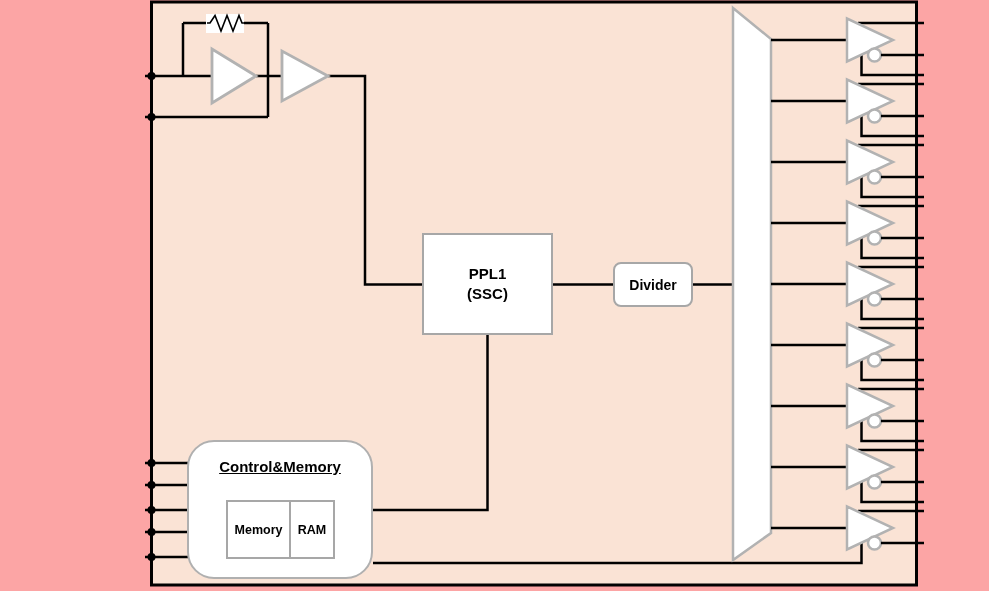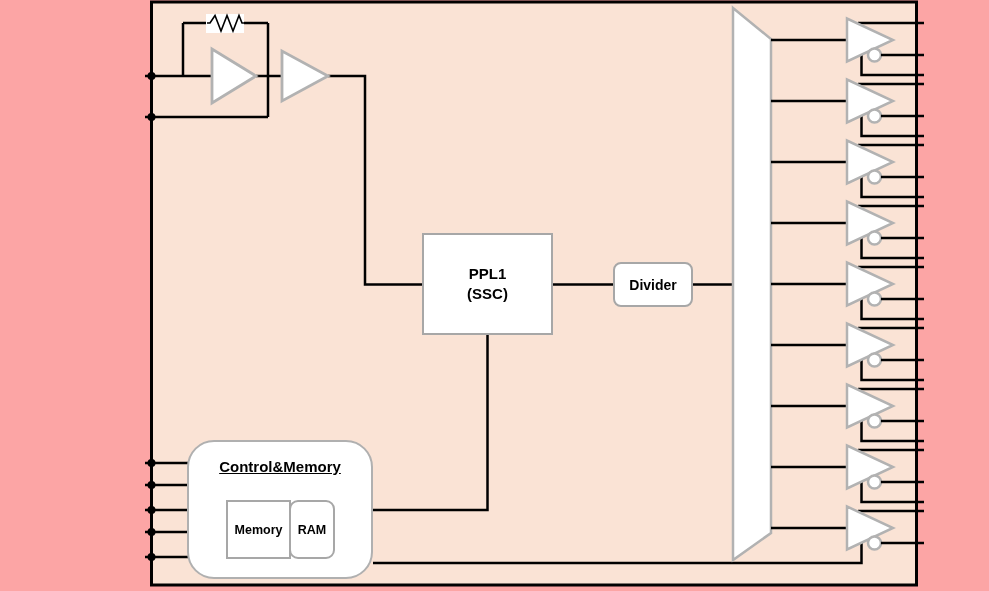--- a/index.html
+++ b/index.html
@@ -13,21 +13,21 @@
   #divider-block{left:613px;top:262px;width:80px;height:45px;border:2px solid #a7a7a7;
              border-radius:8px;font-weight:bold;font-size:14px;}
   #cm-block{left:187px;top:440px;width:186px;height:139px;border:2px solid #b0b0b0;
              border-radius:27px;display:block;}
   #cm-title{margin-top:16px;text-align:center;font-weight:bold;font-size:15px;text-decoration:underline;}
   #cm-inner{position:absolute;left:37px;top:58px;display:flex;}
   .cm-sub{box-sizing:border-box;border:2px solid #a7a7a7;background:#fff;height:59px;
           display:flex;align-items:center;justify-content:center;
           font-weight:bold;font-size:12.5px;}
   #cm-control{width:65px;}
-  #cm-ram{width:46px;margin-left:-2px;border-radius:9px;}
+  #cm-ram{width:46px;margin-left:-2px;}
 </style>
 </head>
 <body>
 
 <div id="stage">
 
   <svg id="diagram-svg" width="989" height="591" viewBox="0 0 989 591">
       <rect x="151.5" y="2" width="765" height="583" fill="#fae3d5" stroke="#000000" stroke-width="3"></rect>
       <path d="M145,76 H212" stroke="#000000" stroke-width="2.5" fill="none"></path>
       <circle cx="151.5" cy="76" r="4" fill="#000000"></circle>

